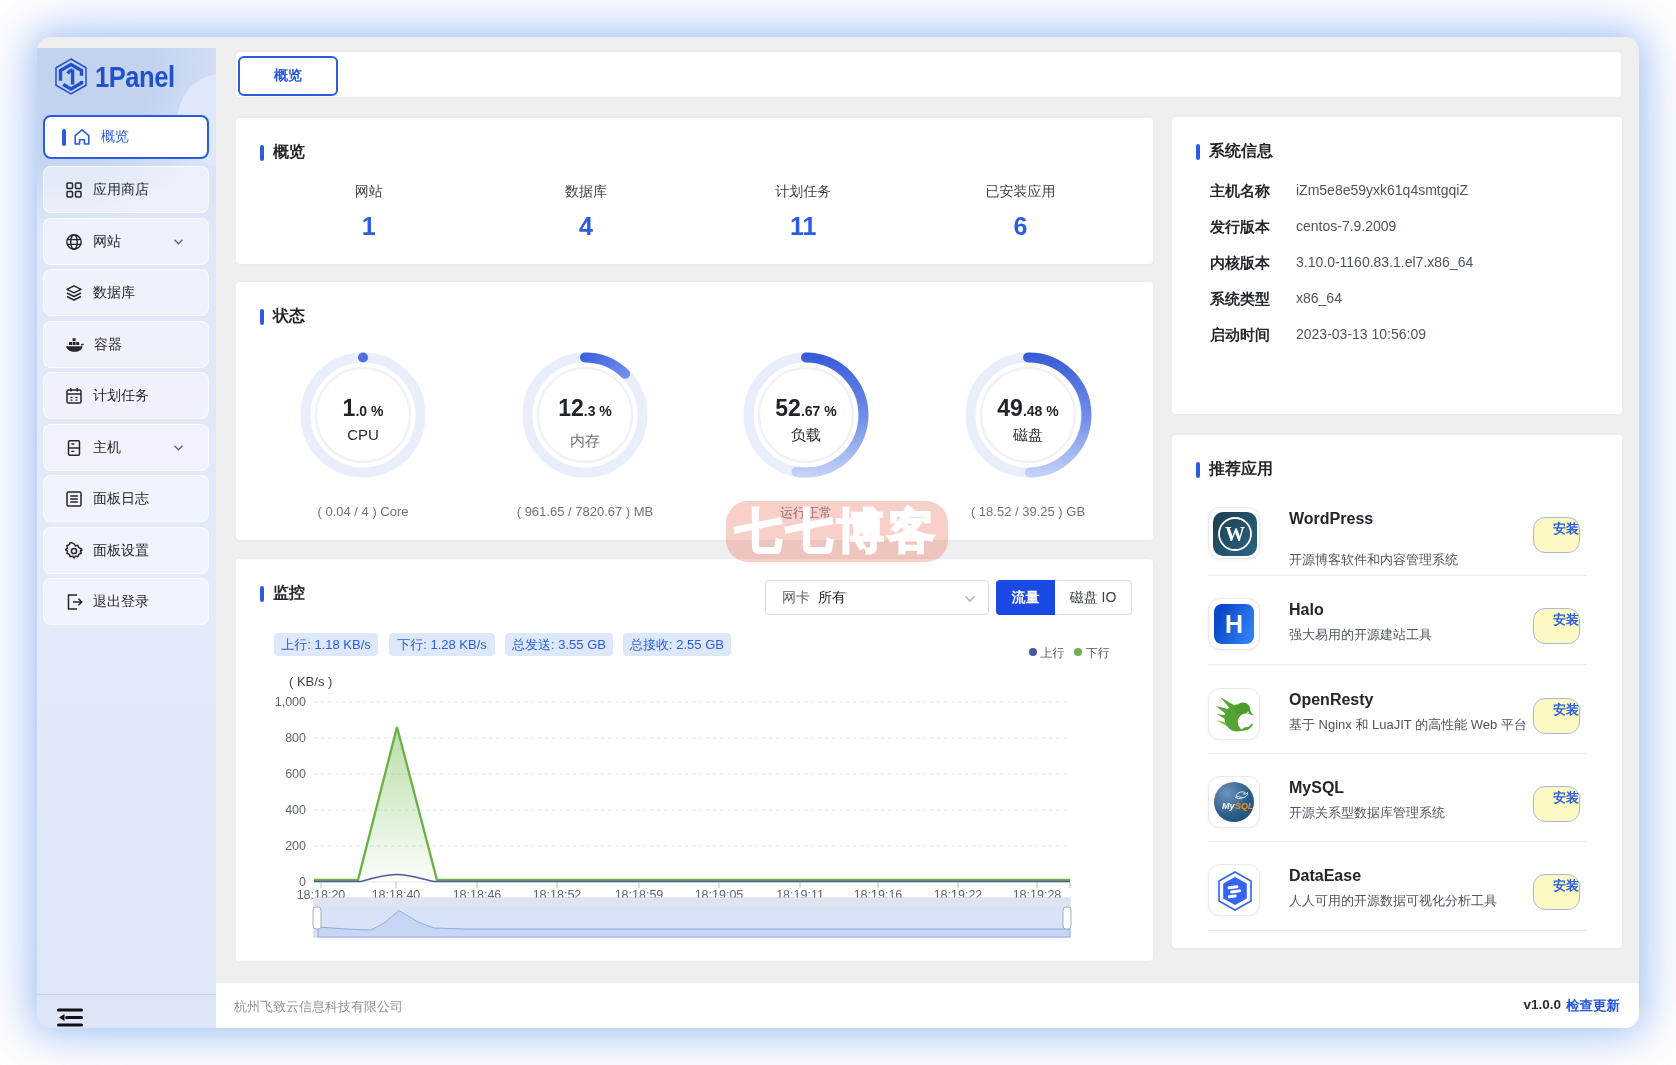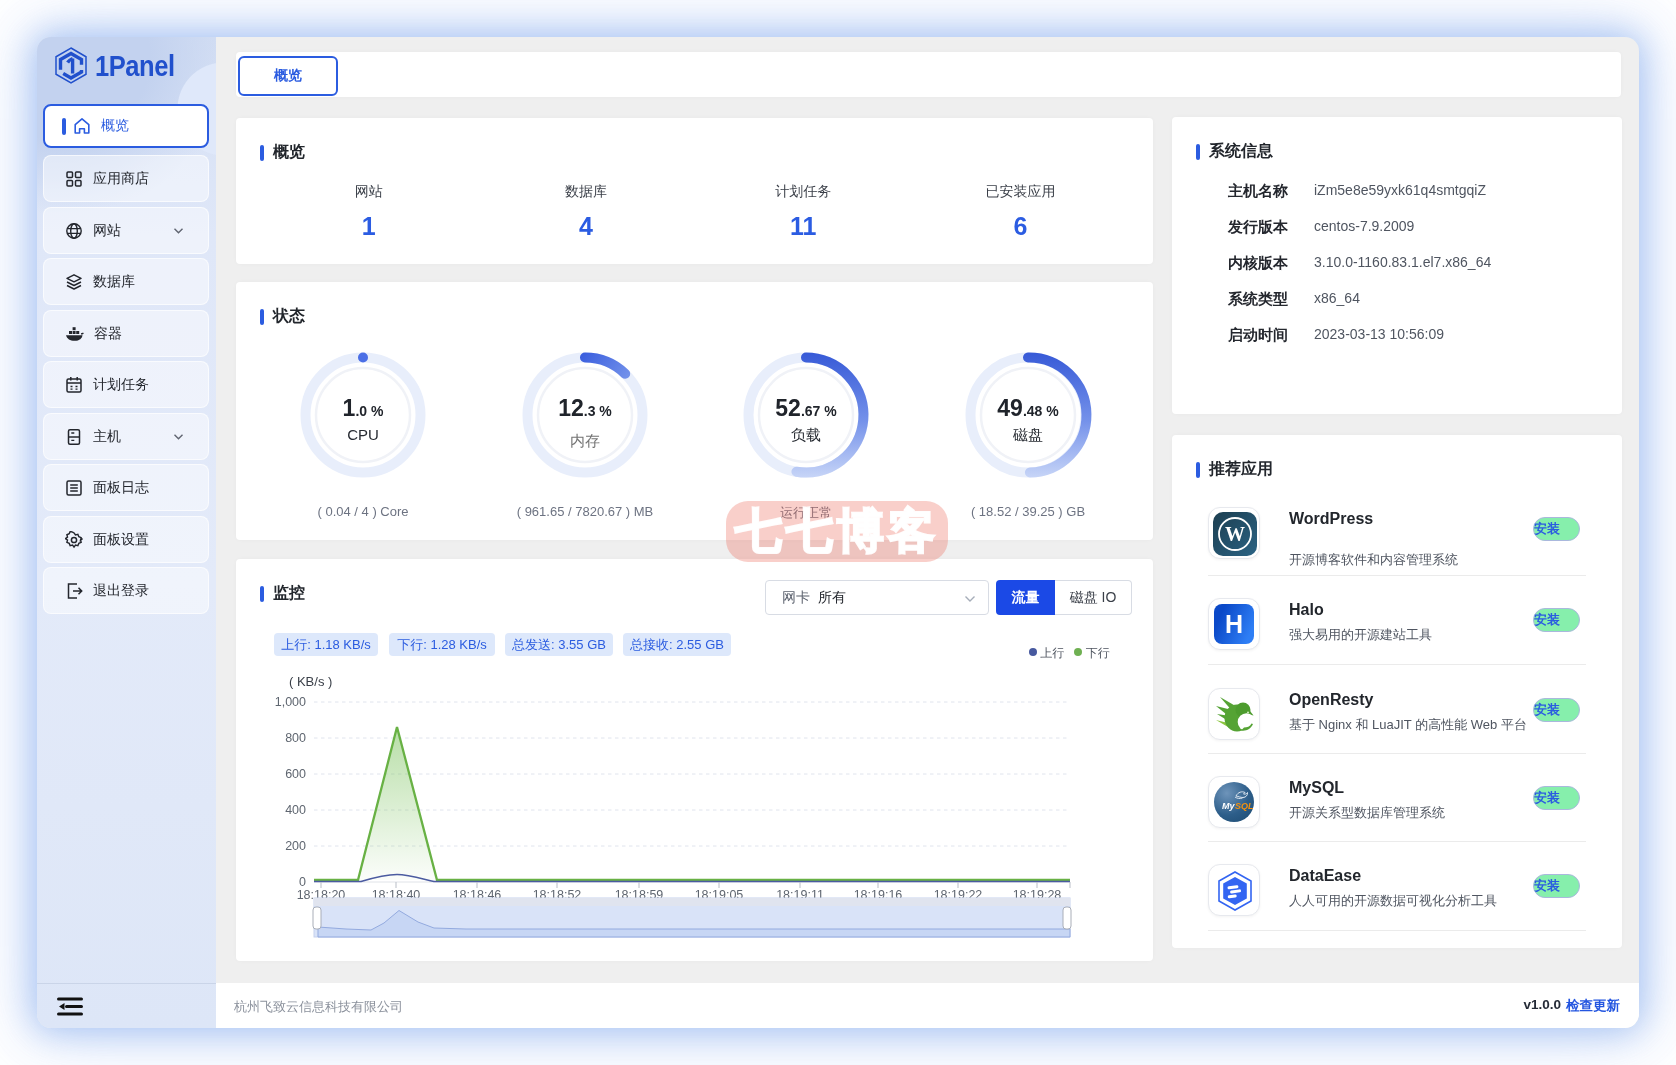--- a/index.html
+++ b/index.html
@@ -6,21 +6,21 @@
 * { margin:0; padding:0; box-sizing:border-box; }
 html,body { width:1676px; height:1065px; background:#fff; font-family:"Liberation Sans",sans-serif; overflow:hidden; }
 .abs { position:absolute; }
 #win {
   position:absolute; left:37px; top:37px; width:1602px; height:991px;
   border-radius:14px; overflow:hidden; background:#efefef;
   box-shadow:0 0 34px 4px rgba(110,155,235,0.55), 0 0 80px 10px rgba(140,175,240,0.28);
 }
 
 #side {
-  position:absolute; left:0; top:0; width:179px; height:991px;
+  position:absolute; left:0; top:11px; width:179px; height:991px;
   background:
     radial-gradient(circle at 187px 72px, #dfe8fa 0 46px, rgba(223,232,250,0) 47px),
     radial-gradient(175px 155px at 22px 22px, #c3d2ef 0 52%, rgba(195,210,239,0) 100%),
     linear-gradient(180deg,#d4dff4 0%,#dfe7f8 20%,#e3eaf9 55%,#dde6f7 100%);
 }
 #logo-text { position:absolute; left:58px; top:13px; font-size:29px; font-weight:800; letter-spacing:-0.5px; color:#2150cc; transform:scaleX(0.88); transform-origin:left center; }
 .mi { position:absolute; left:6px; width:166px; height:47px; border-radius:8px;
   background:rgba(255,255,255,0.46); border:1px solid rgba(255,255,255,0.65);
   display:flex; align-items:center; padding-left:21px; font-size:14px; color:#23262d; }
 .mi svg { margin-right:10px; flex:none; }
@@ -33,26 +33,26 @@
   font-size:13px; color:#8b919c; }
 .card { position:absolute; background:#fff; border-radius:4px; box-shadow:0 0 4px rgba(0,0,0,0.03); }
 .ct { position:absolute; left:24px; top:24px; display:flex; align-items:center; font-size:16px; font-weight:700; color:#22262c; }
 .ct i { display:inline-block; width:4px; height:16px; border-radius:2px; background:#2b5ce0; margin-right:9px; }
 .statlab { font-size:14px; color:#3a3f48; }
 .statval { font-size:25px; font-weight:700; color:#2b5ce2; }
 .donut-num { font-size:23px; font-weight:700; color:#20242b; line-height:26px; }
 .donut-num small { font-size:14px; font-weight:600; }
 .chip { position:absolute; height:23px; border-radius:4px; background:#dde8fb; color:#2b5ce0; font-size:13px; line-height:23px; text-align:center; }
 .si { position:absolute; left:38px; width:395px; display:flex; }
-.si b { font-size:15px; color:#24272e; font-weight:600; width:78px; flex:none;margin-left:18px; }
+.si b { font-size:15px; color:#24272e; font-weight:600; width:78px; flex:none; }
 .si span { font-size:14px; color:#4f5560;margin-left:8px; }
 .appicon { position:absolute; left:36px; width:52px; height:52px; background:#fff; border:1px solid #e7e9ee; border-radius:12px; box-shadow:0 1px 3px rgba(0,0,0,0.05); }
 .appname { position:absolute; left:117px; font-size:16px; font-weight:700; color:#22262c; }
 .appdesc { position:absolute; left:117px; font-size:13px; color:#4f5560; }
-.inst { position:absolute; left:361px; width:47px; height:24px; border:1px solid #aab8dd; border-radius:12px; background:#86efac; color:#2b5ce0; font-size:13px; font-weight:600; text-align:left; line-height:22px; }
+.inst { position:absolute; left:361px; width:47px; height:36px; border:1px solid #aab8dd; border-radius:12px; background:#fef9c3; color:#2b5ce0; font-size:13px; font-weight:600; text-align:right; line-height:22px; }
 .divi { position:absolute; left:36px; width:378px; border-top:1px solid #ebebeb; }
 
 #wm { position:absolute; left:726px; top:501px; width:222px; height:61px; border-radius:22px;
   background:rgba(236,95,80,0.30); display:flex; align-items:center; justify-content:center; z-index:50; }
 #wm span { font-size:47px; font-weight:900; color:rgba(255,255,255,0.95); letter-spacing:4px;font-family:Liberation Mono, monospace; -webkit-text-stroke:2.2px rgba(255,255,255,0.95); }
 </style>
 </head>
 <body>
 <div id="win">
 

